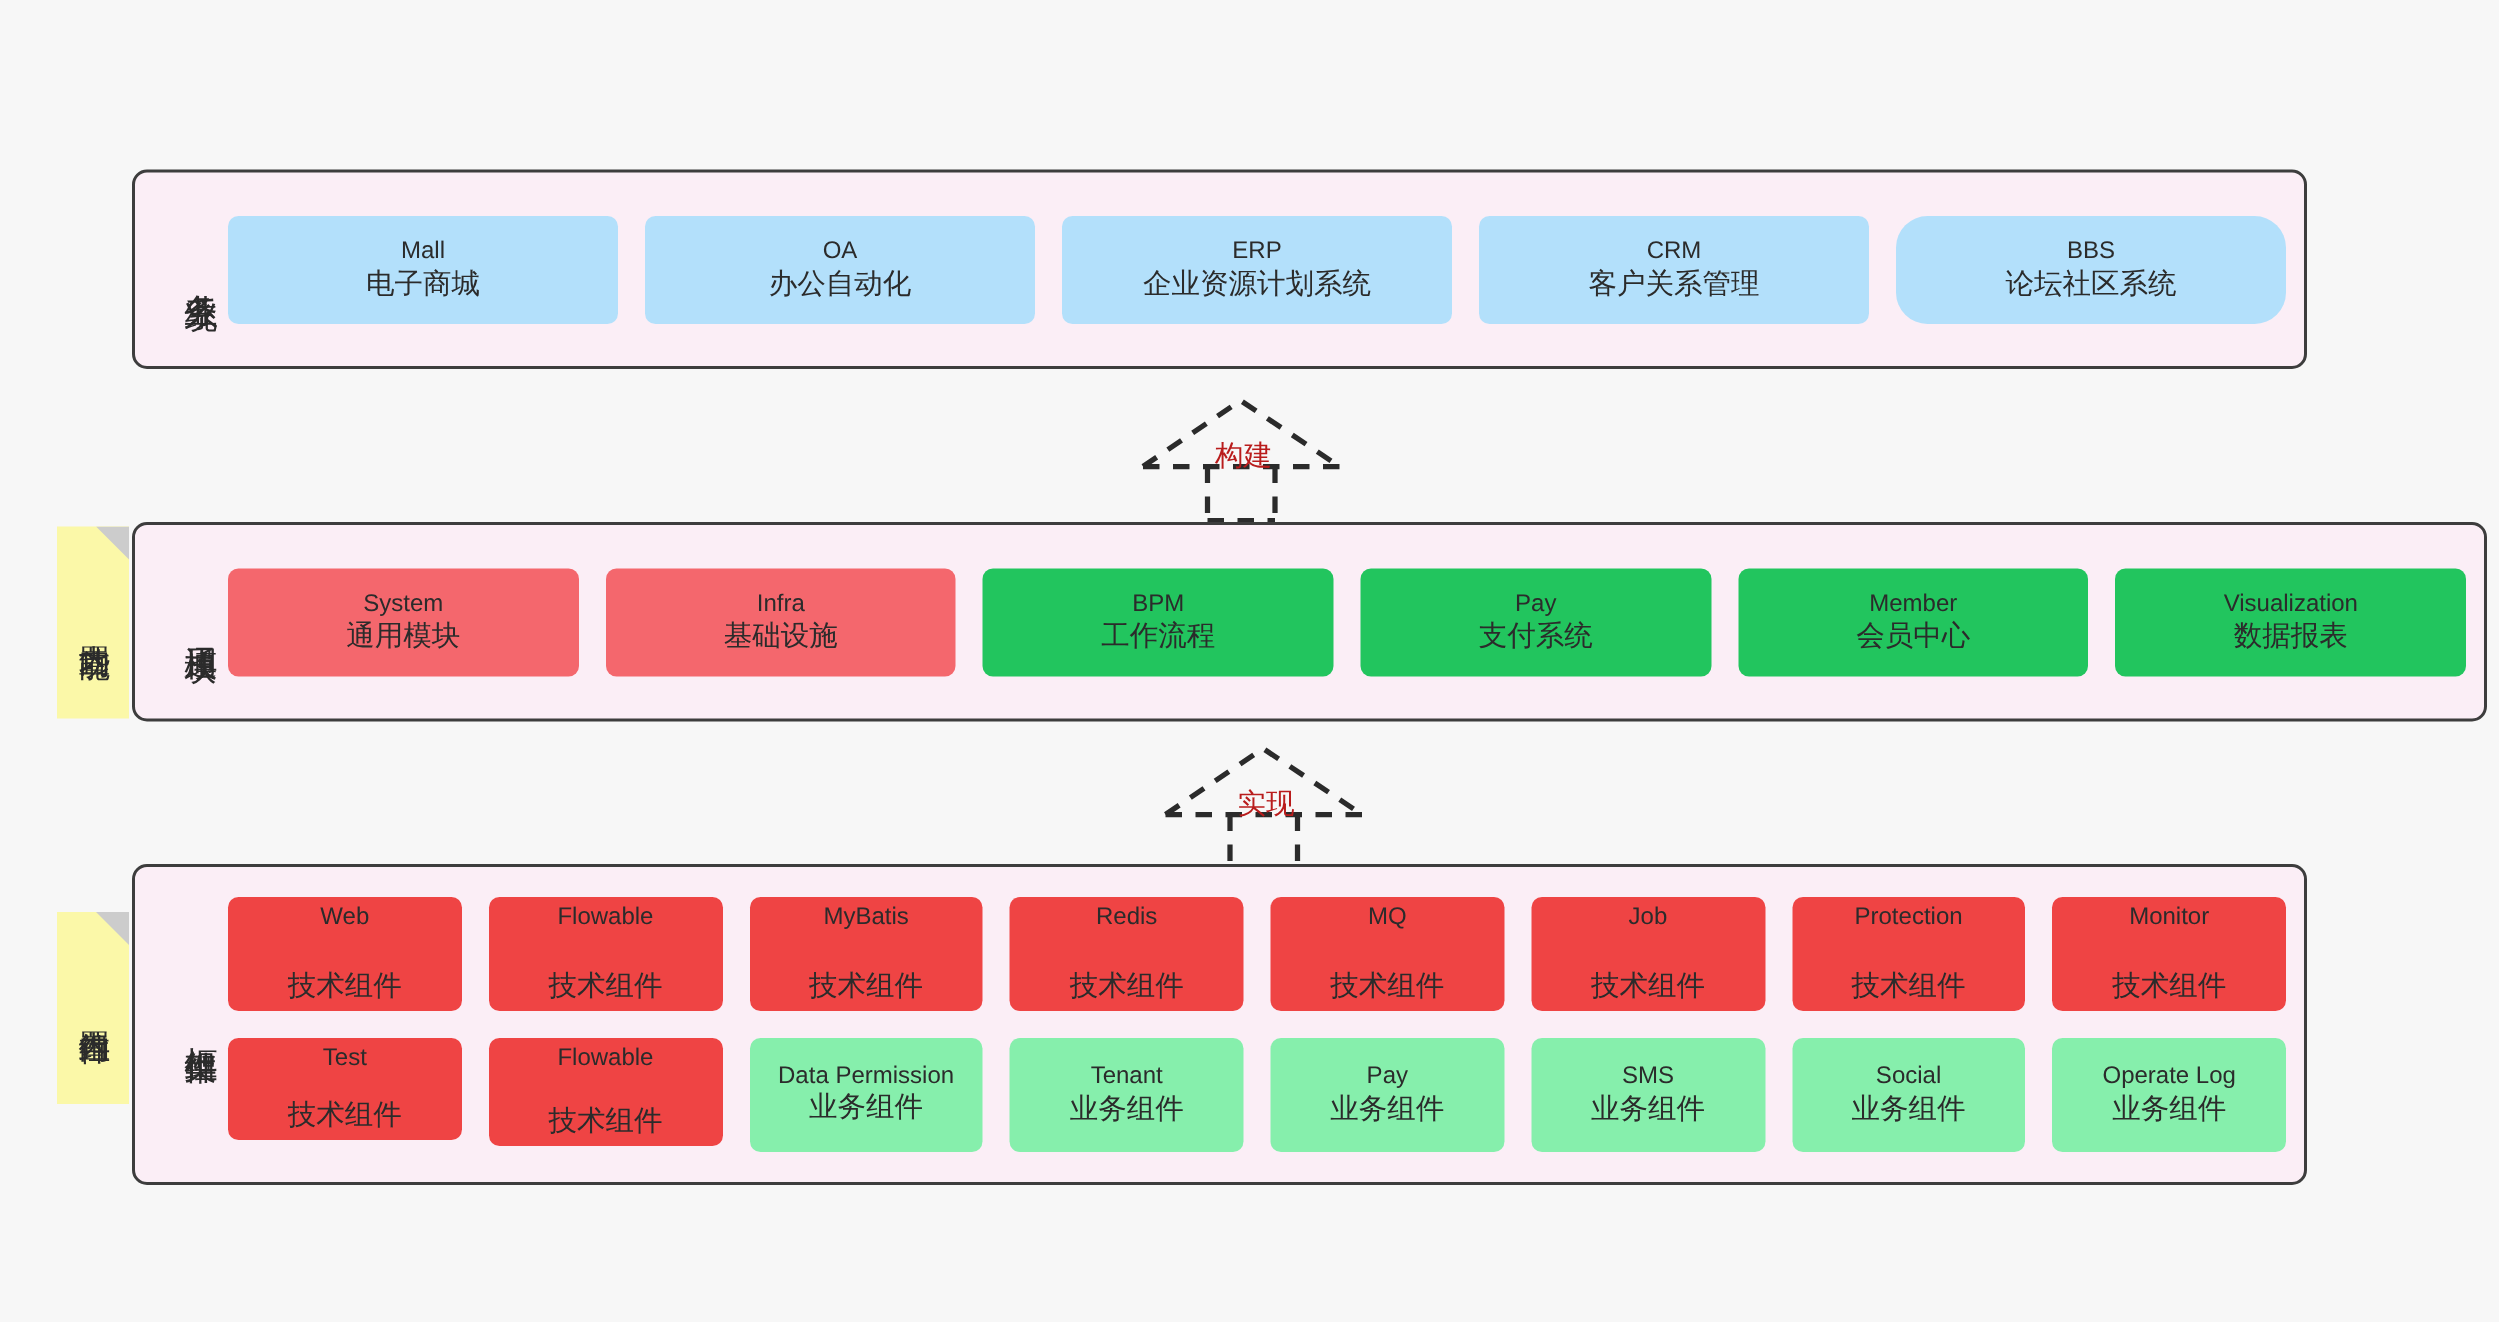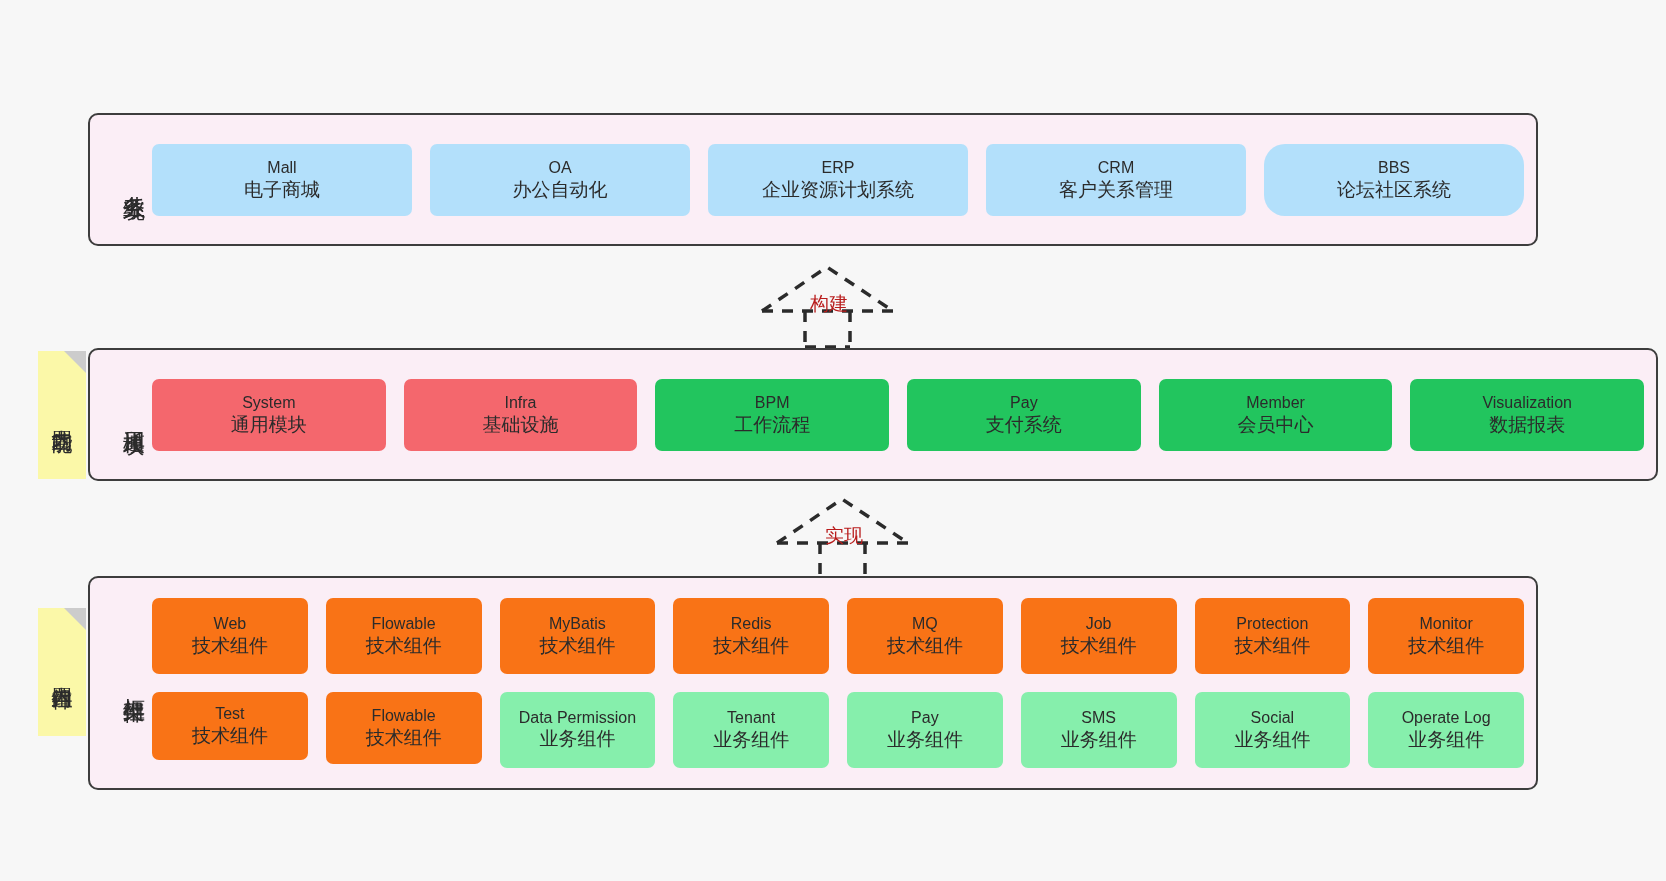--- a/index.html
+++ b/index.html
@@ -65,21 +65,21 @@
     color: #2b2b2b;
     line-height: 1.24;
     padding: 4px 6px;
   }
   .card .t1 { font-size: 16px; }
   .card .t2 { font-size: 19px; }
 
   .c-blue       { background: #b3e0fb; }
   .c-red        { background: #f4676d; }
   .c-pink       { background: #22c55e; }
-  .c-green      { background: #f97316; }
+  .c-green      { background: #ef4444; justify-content: space-between; }
   .c-lightgreen { background: #86efac; }
 
   
   .note {
     position: absolute;
     background: #fbf8a8;
     display: flex;
     align-items: center;
     justify-content: center;
     font-size: 21px;

